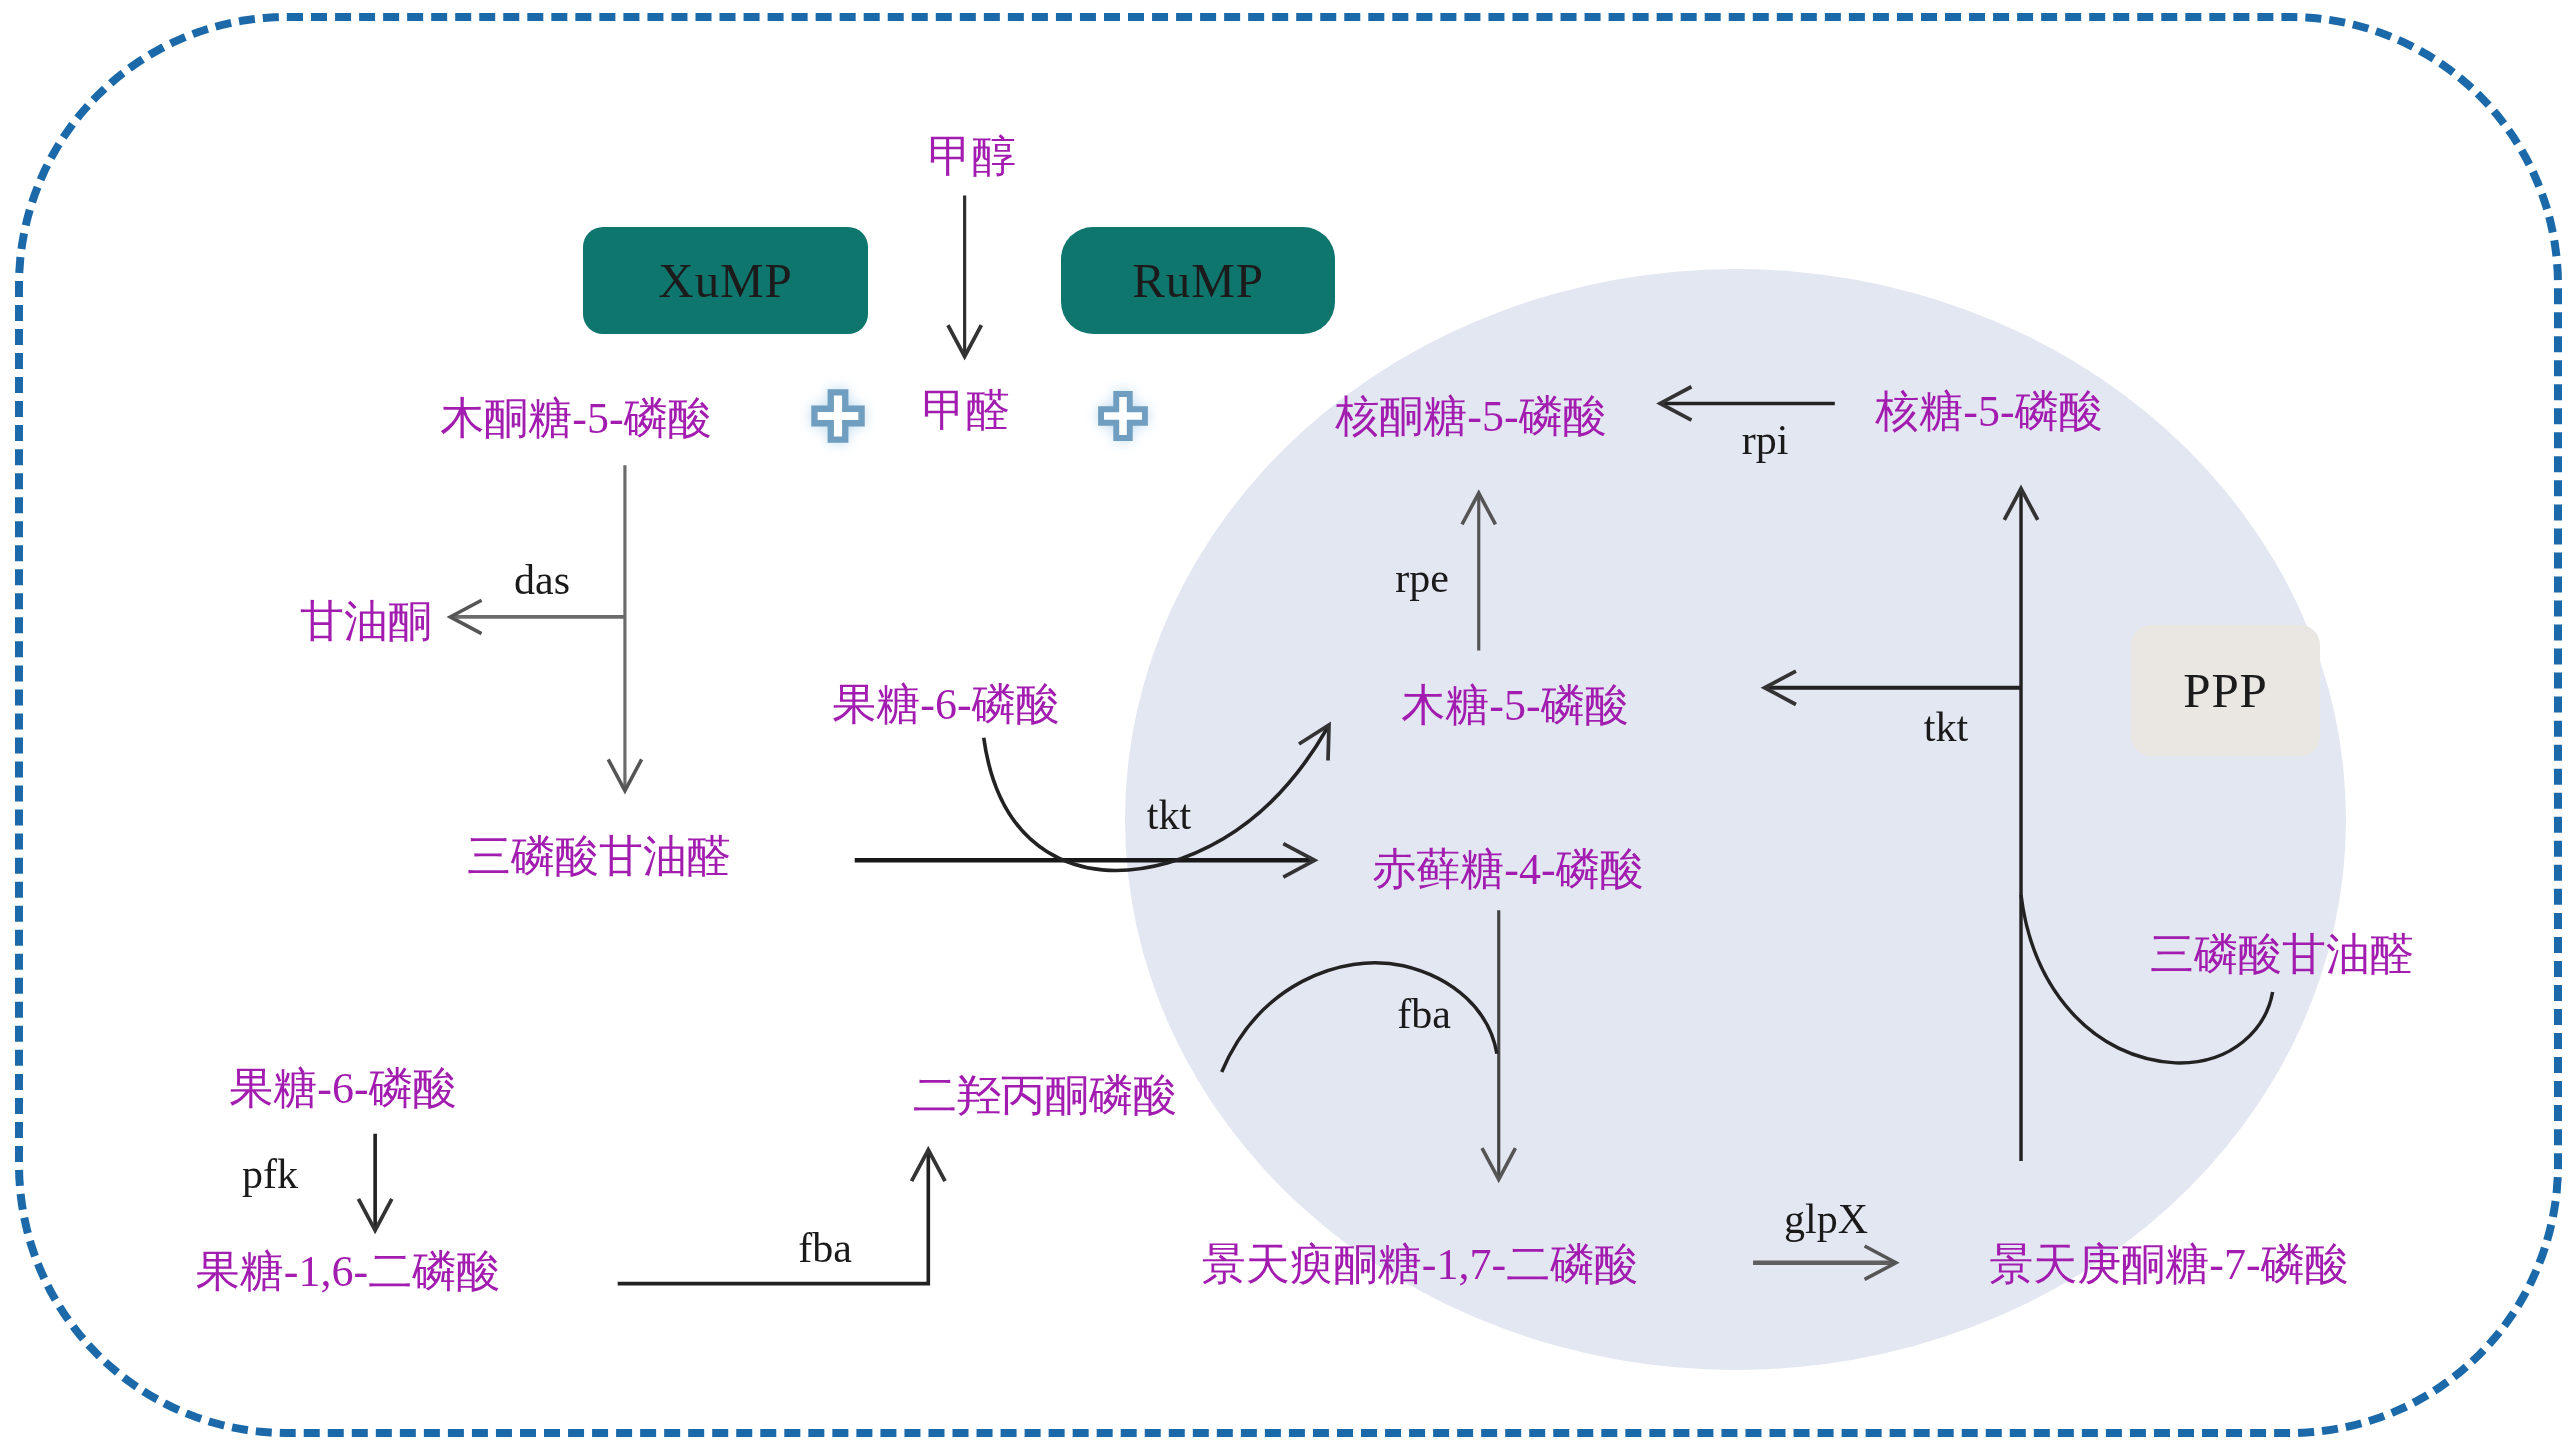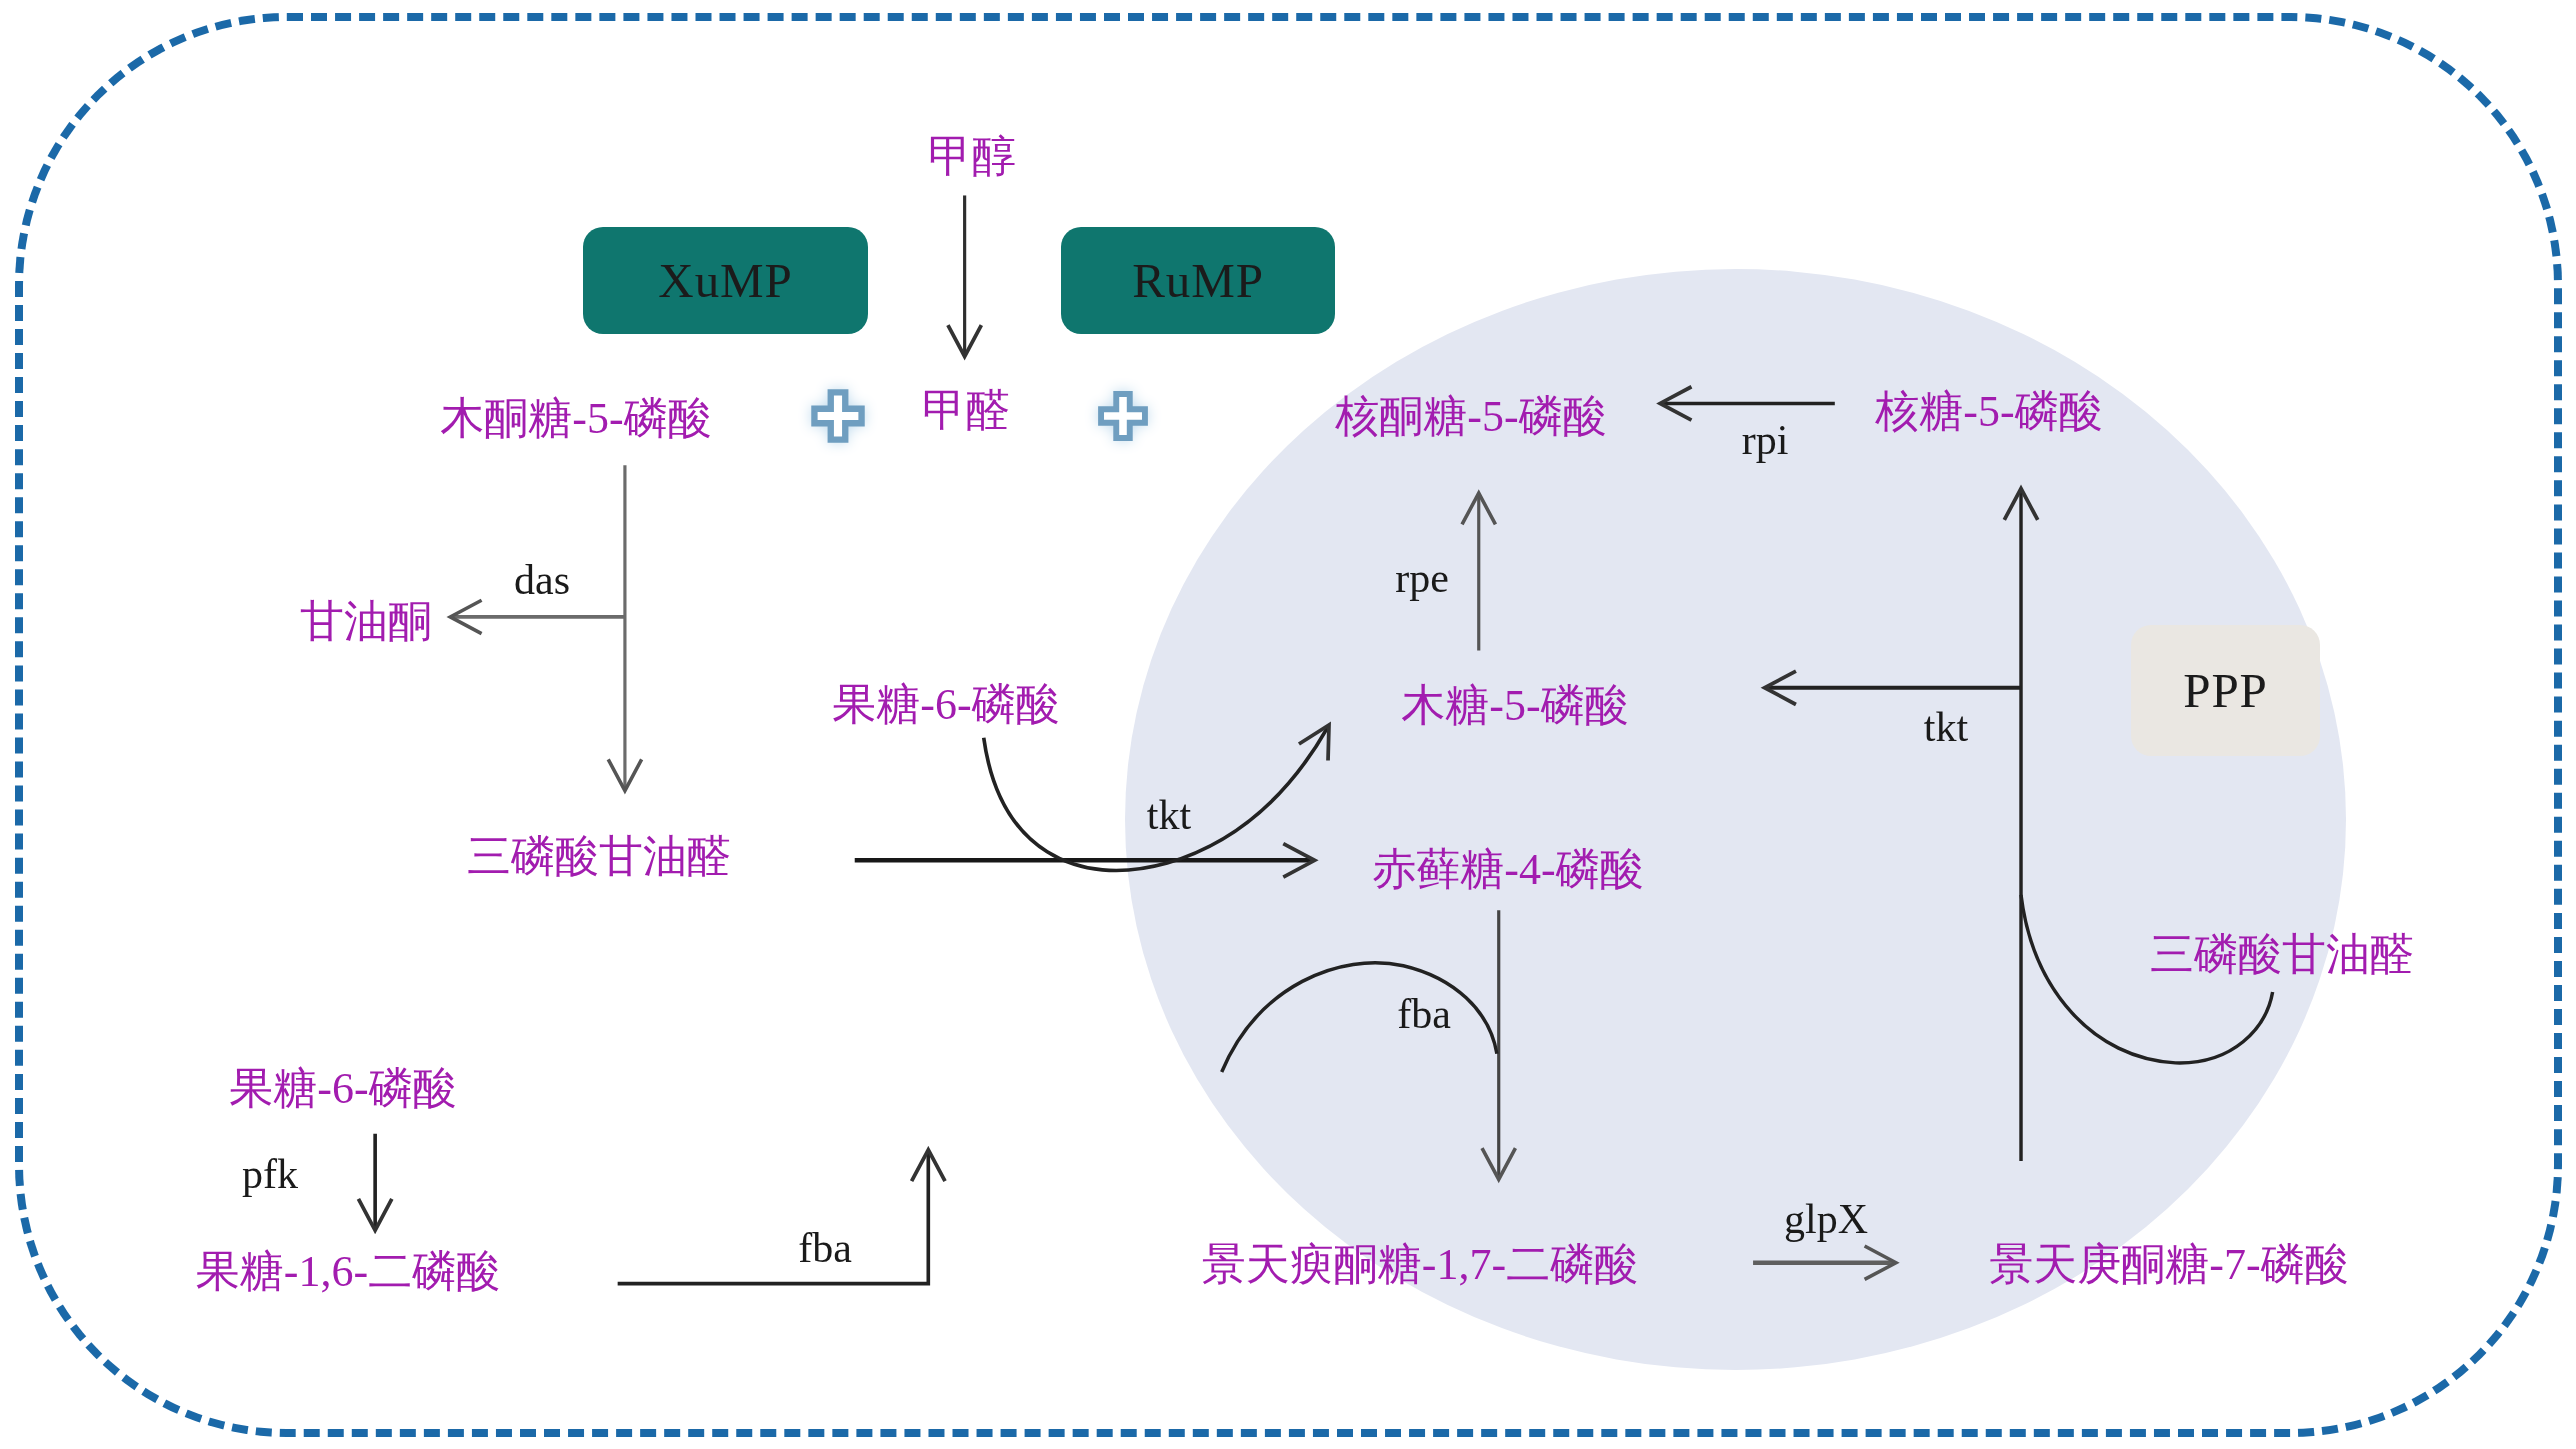--- a/index.html
+++ b/index.html
@@ -59,21 +59,21 @@
 
 <div class="canvas">
 
   <div class="ppp-ellipse"></div>
 
   <div class="outer-border"></div>
 
   <div class="pbox" style="left:583px;top:227px;width:285px;height:107px;">
     <span>XuMP</span>
   </div>
-  <div class="pbox" style="left:1061px;top:227px;width:274px;height:107px;">
+  <div class="pbox" style="left:1061px;top:227px;width:274px;height:107px;border-radius:32px;">
     <span>RuMP</span>
   </div>
   <div class="pbox ppp" style="left:2105px;top:625px;width:189px;height:131px;margin-left:26px;">
     <span>PPP</span>
   </div>
 
   <div class="plus-wrap" style="left:838px;top:418px;">
     <svg width="58" height="58" viewBox="0 0 64 64">
       <path d="M24 6 H40 V24 H58 V40 H40 V58 H24 V40 H6 V24 H24 Z" fill="#ffffff" stroke="#6f9ec0" stroke-width="7"></path>
     </svg>
@@ -128,20 +128,21 @@
   <div class="node" style="left:972px;top:156px;">甲醇</div>
   <div class="node" style="left:576px;top:418px;">木酮糖-5-磷酸</div>
   <div class="node" style="left:966px;top:410px;">甲醛</div>
   <div class="node" style="left:1471px;top:416px;">核酮糖-5-磷酸</div>
   <div class="node" style="left:1989px;top:411px;">核糖-5-磷酸</div>
   <div class="node" style="left:342px;top:621px;margin-left:24px;">甘油酮</div>
   <div class="node" style="left:599px;top:856px;">三磷酸甘油醛</div>
   <div class="node" style="left:946px;top:704px;">果糖-6-磷酸</div>
   <div class="node" style="left:1515px;top:705px;">木糖-5-磷酸</div>
   <div class="node" style="left:1508px;top:869px;font-family:Liberation Serif, serif;">赤藓糖-4-磷酸</div>
+  <div class="node" style="left:1045px;top:1095px;">二羟丙酮磷酸</div>
   <div class="node" style="left:343px;top:1088px;">果糖-6-磷酸</div>
   <div class="node" style="left:348px;top:1271px;">果糖-1,6-二磷酸</div>
   <div class="node" style="left:1420px;top:1264px;">景天瘐酮糖-1,7-二磷酸</div>
   <div class="node" style="left:2169px;top:1264px;">景天庚酮糖-7-磷酸</div>
   <div class="node" style="left:2282px;top:954px;">三磷酸甘油醛</div>
 
   <div class="enzyme" style="left:542px;top:580px;">das</div>
   <div class="enzyme" style="left:1765px;top:440px;">rpi</div>
   <div class="enzyme" style="left:1422px;top:578px;">rpe</div>
   <div class="enzyme" style="left:1169px;top:815px;">tkt</div>

